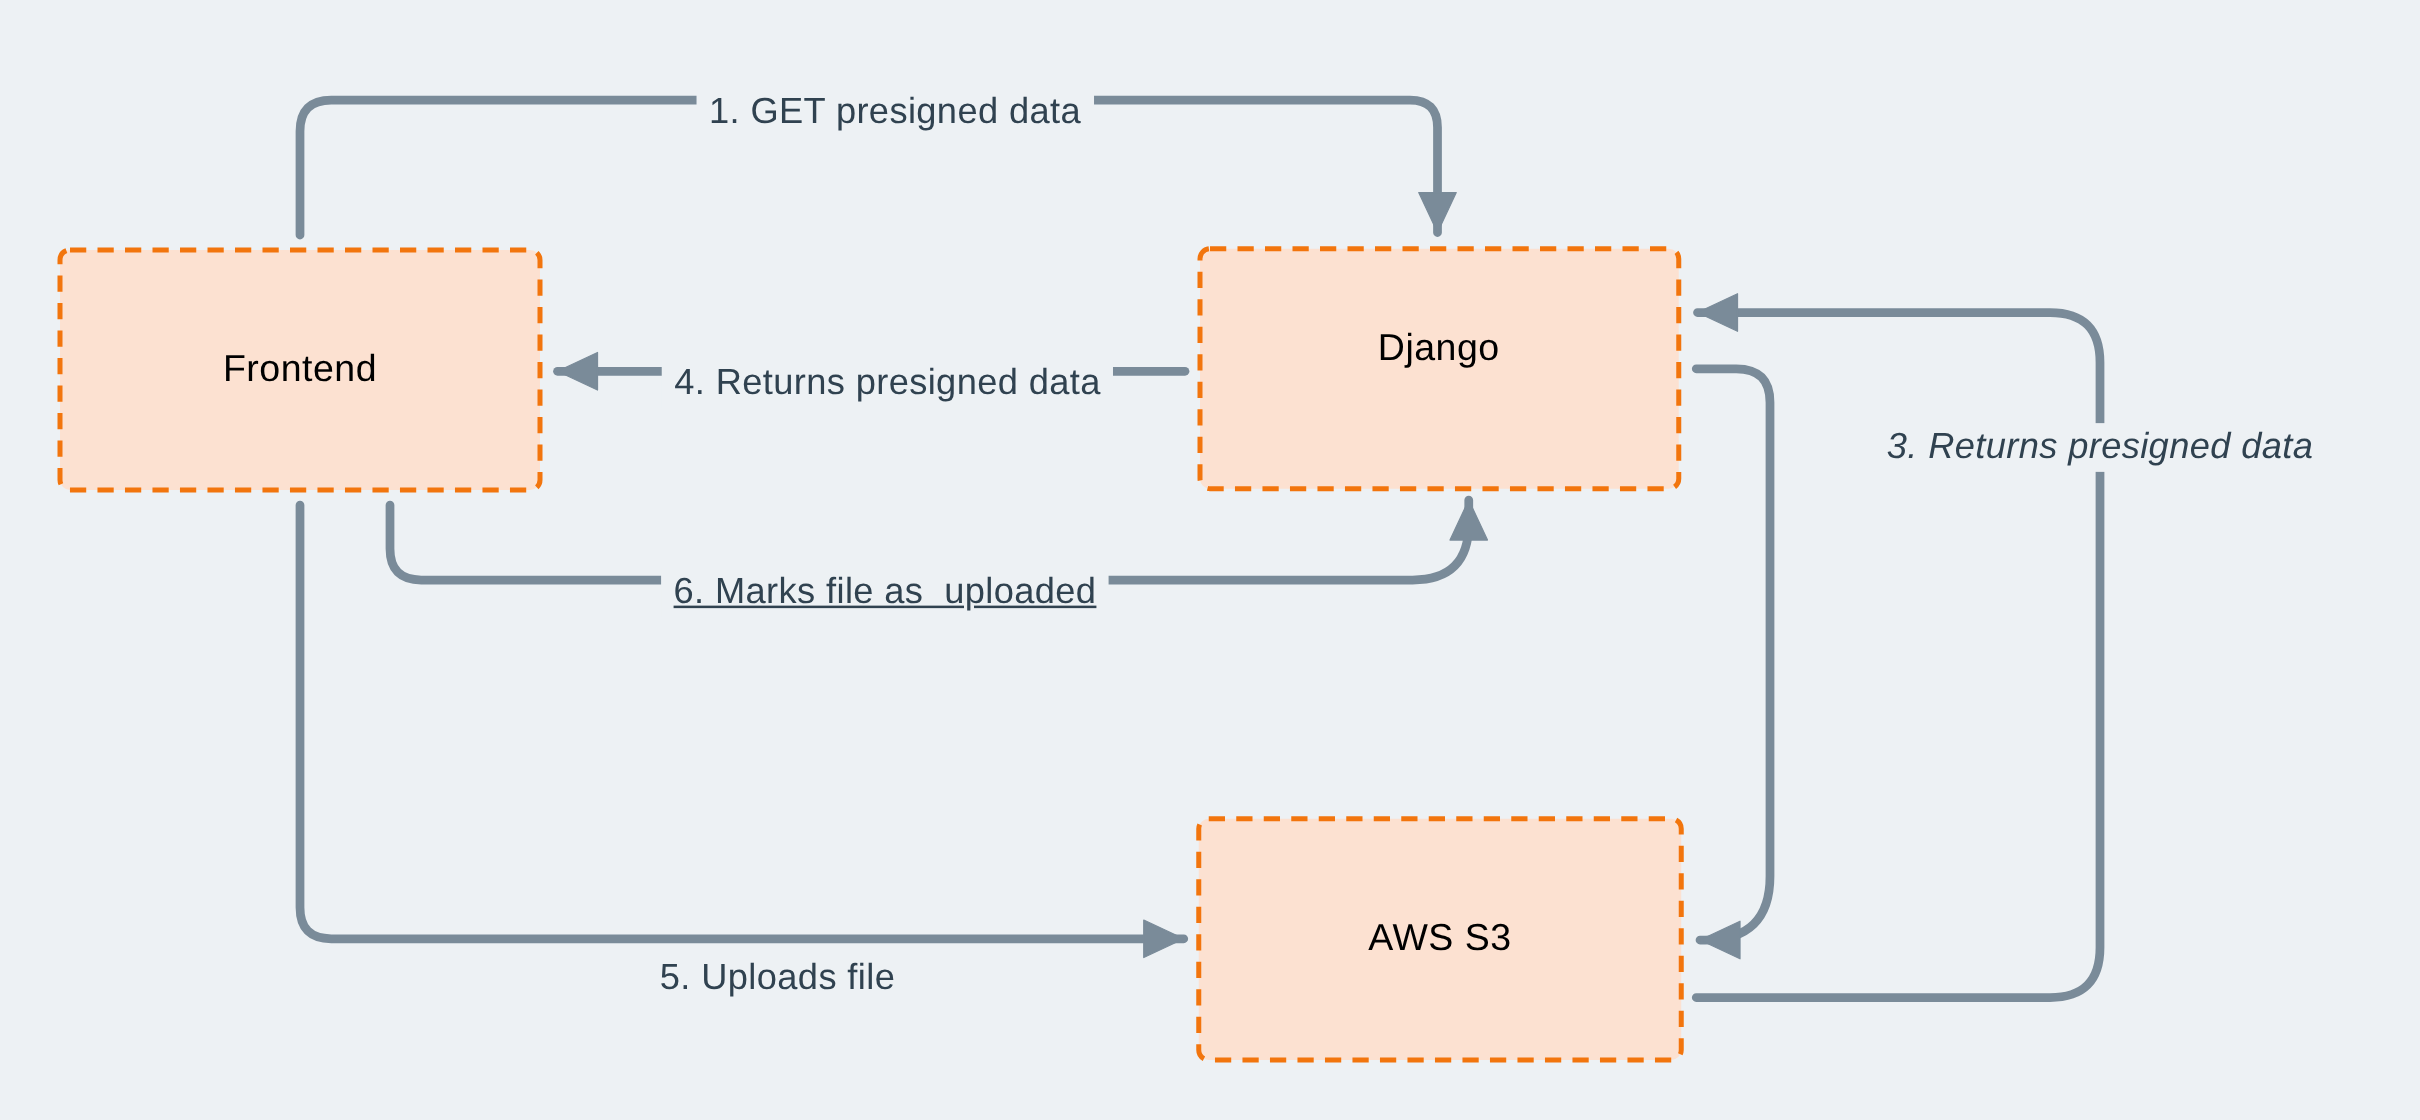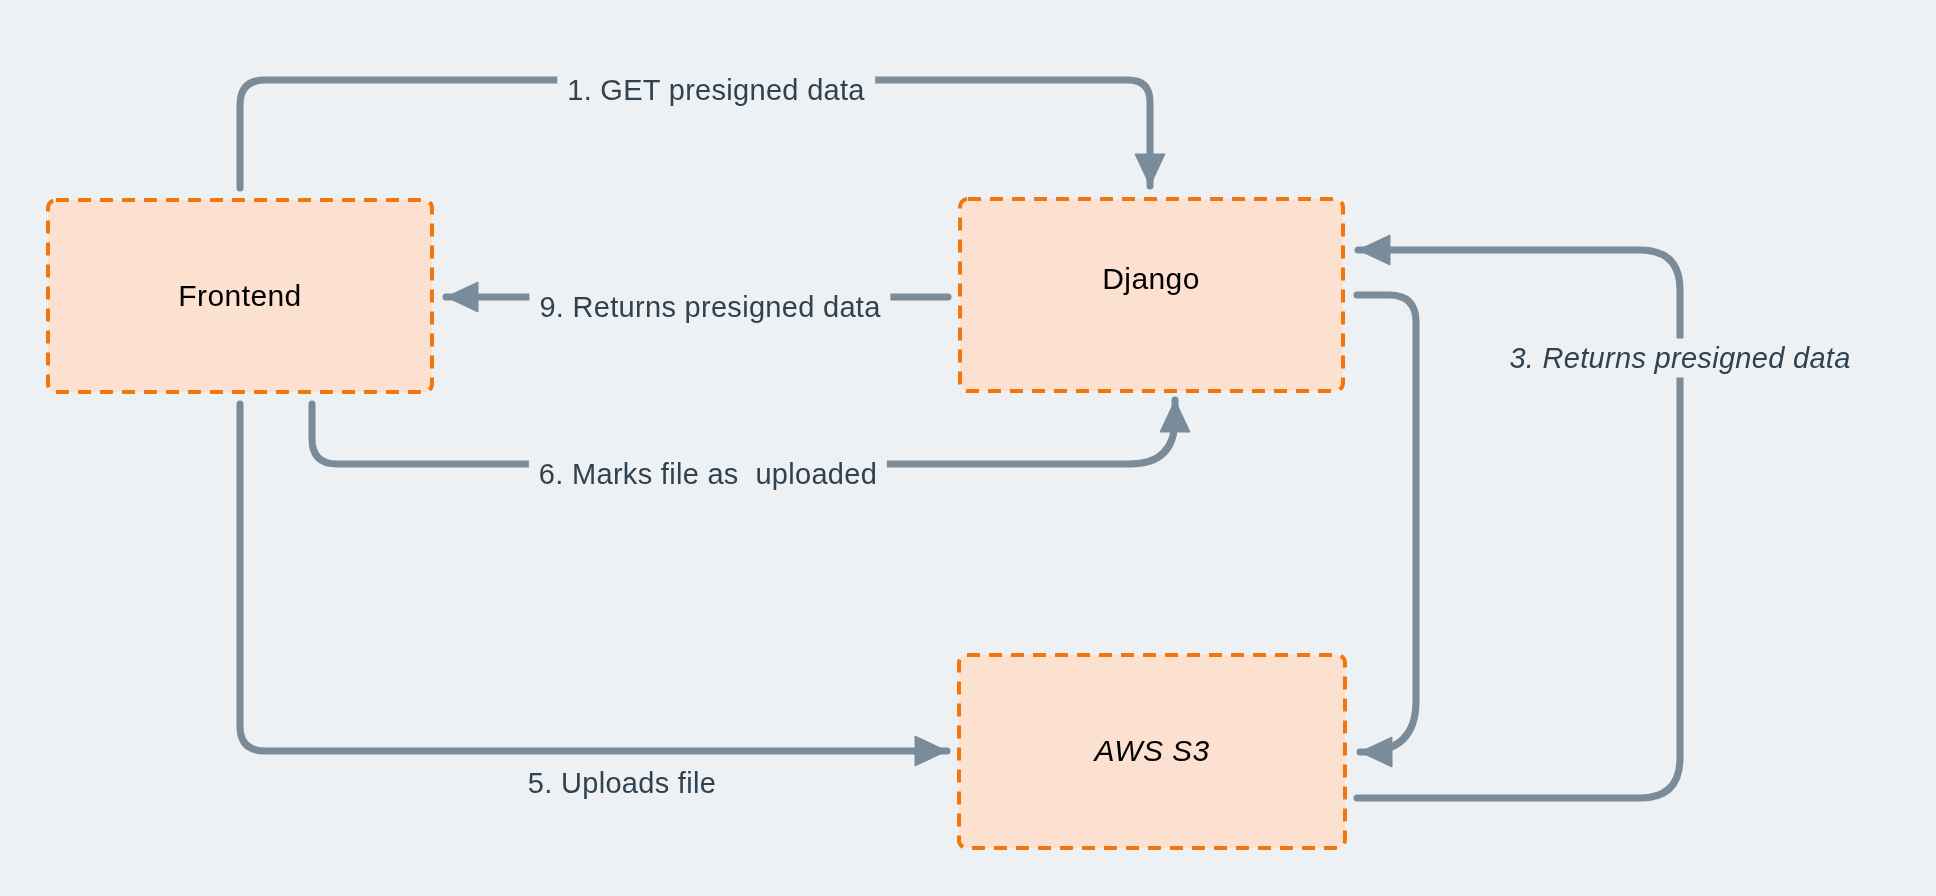--- a/index.html
+++ b/index.html
@@ -59,21 +59,21 @@
 
     <path d="M240,404 V726 Q240,751 265,751 H947" fill="none" stroke="#7a8b99" stroke-width="7" stroke-linecap="round" marker-end="url(#arrowhead)"></path>
 
     <path d="M1357,295 H1389 Q1416,295 1416,322 V701 Q1416,752 1364,752 L1360,752" fill="none" stroke="#7a8b99" stroke-width="7" stroke-linecap="round" marker-end="url(#arrowhead)"></path>
 
     <path d="M1357,798 H1640 Q1680,798 1680,758 V290 Q1680,250 1640,250 H1358" fill="none" stroke="#7a8b99" stroke-width="7" stroke-linecap="round" marker-end="url(#arrowhead)"></path>
   </svg>
 
   <div class="node-label" style="left:240px;  top:296px;">Frontend</div>
   <div class="node-label" style="left:1151px; top:279px;">Django</div>
-  <div class="node-label" style="left:1152px; top:751px;font-style:italic;">AWS S3</div>
+  <div class="node-label" style="left:1152px; top:751px;">AWS S3</div>
 
   <div class="edge-label" style="left:716px;  top:80px;">1. GET presigned data</div>
   <div class="edge-label" style="left:1680px; top:348px;font-style:italic;">3. Returns presigned data</div>
-  <div class="edge-label" style="left:710px;  top:297px;">9. Returns presigned data</div>
+  <div class="edge-label" style="left:710px;  top:297px;">4. Returns presigned data</div>
   <div class="edge-label" style="left:622px;  top:773px;">5. Uploads file</div>
-  <div class="edge-label" style="left:708px;  top:464px;">6. Marks file as  uploaded</div>
+  <div class="edge-label" style="left:708px;  top:464px;text-decoration:underline;">6. Marks file as  uploaded</div>
 
 </div>
 
 </body></html>

